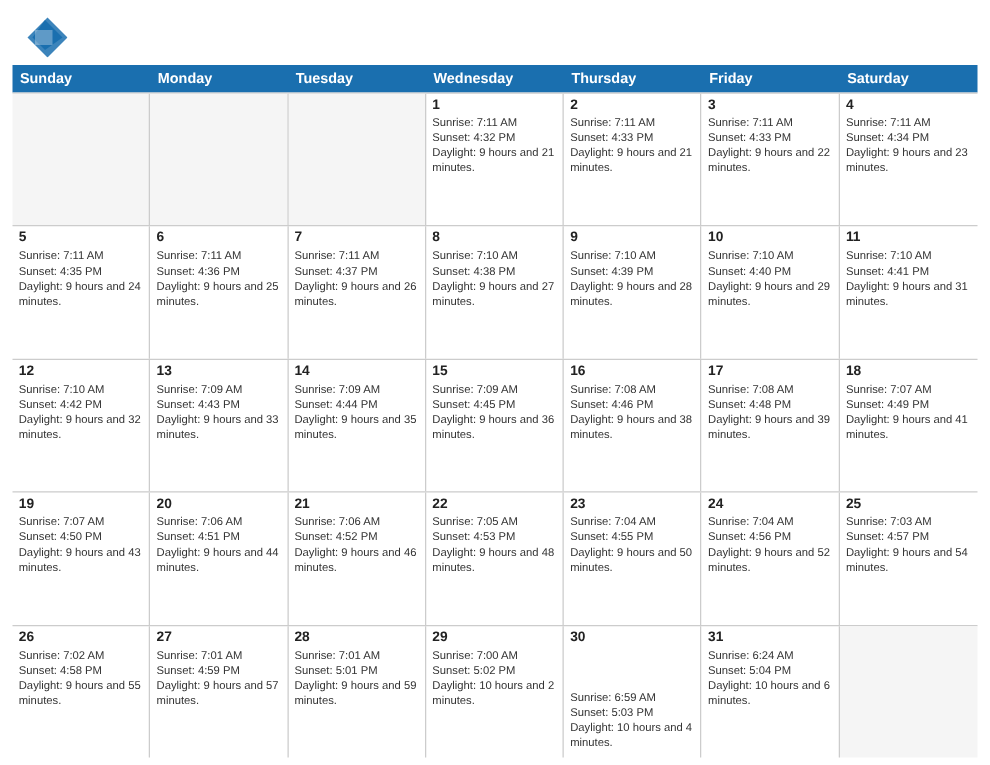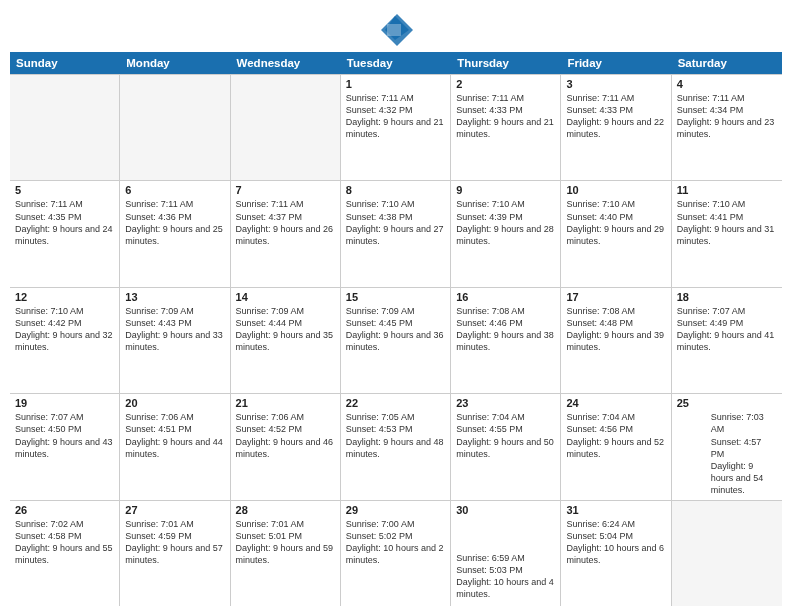--- a/index.html
+++ b/index.html
@@ -9,21 +9,20 @@
       width: 792px;
       height: 612px;
       overflow: hidden;
     }
     .page {
       width: 792px;
       height: 612px;
       background: #fff;
       display: flex;
       flex-direction: column;
-      align-items: center;
     }
     .header {
       display: flex;
       justify-content: space-between;
       align-items: center;
       padding: 10px 18px 6px 18px;
     }
     .logo {
       display: flex;
       align-items: center;
@@ -141,22 +140,22 @@
     <div class="title-block">
       <div class="month-title"></div>
       <div class="location"></div>
     </div>
   </div>
 
   <div class="calendar">
     <div class="cal-header" id="cal-header-row">
         <div class="cal-header-cell">Sunday</div>
         <div class="cal-header-cell">Monday</div>
+        <div class="cal-header-cell">Tuesday</div>
         <div class="cal-header-cell">Wednesday</div>
-        <div class="cal-header-cell">Tuesday</div>
         <div class="cal-header-cell">Thursday</div>
         <div class="cal-header-cell">Friday</div>
         <div class="cal-header-cell">Saturday</div>
       </div>
     <div class="cal-body" id="cal-body">
         <div class="cal-row border-top-row">
           <div class="cal-cell empty"></div>
           <div class="cal-cell empty"></div>
           <div class="cal-cell empty"></div>
           <div class="cal-cell">
@@ -304,21 +303,21 @@
 Daylight: 9 hours and 50 minutes.</div>
           </div>
           <div class="cal-cell">
             <div class="day-num">24</div>
             <div class="cell-info" style="white-space: pre-wrap;">Sunrise: 7:04 AM
 Sunset: 4:56 PM
 Daylight: 9 hours and 52 minutes.</div>
           </div>
           <div class="cal-cell">
             <div class="day-num">25</div>
-            <div class="cell-info" style="white-space: pre-wrap; margin-left: 34px;">Sunrise: 7:03 AM
+            <div class="cell-info" style="white-space: pre-wrap;">Sunrise: 7:03 AM
 Sunset: 4:57 PM
 Daylight: 9 hours and 54 minutes.</div>
           </div>
         </div>
         <div class="cal-row">
           <div class="cal-cell">
             <div class="day-num">26</div>
             <div class="cell-info" style="white-space: pre-wrap;">Sunrise: 7:02 AM
 Sunset: 4:58 PM
 Daylight: 9 hours and 55 minutes.</div>

